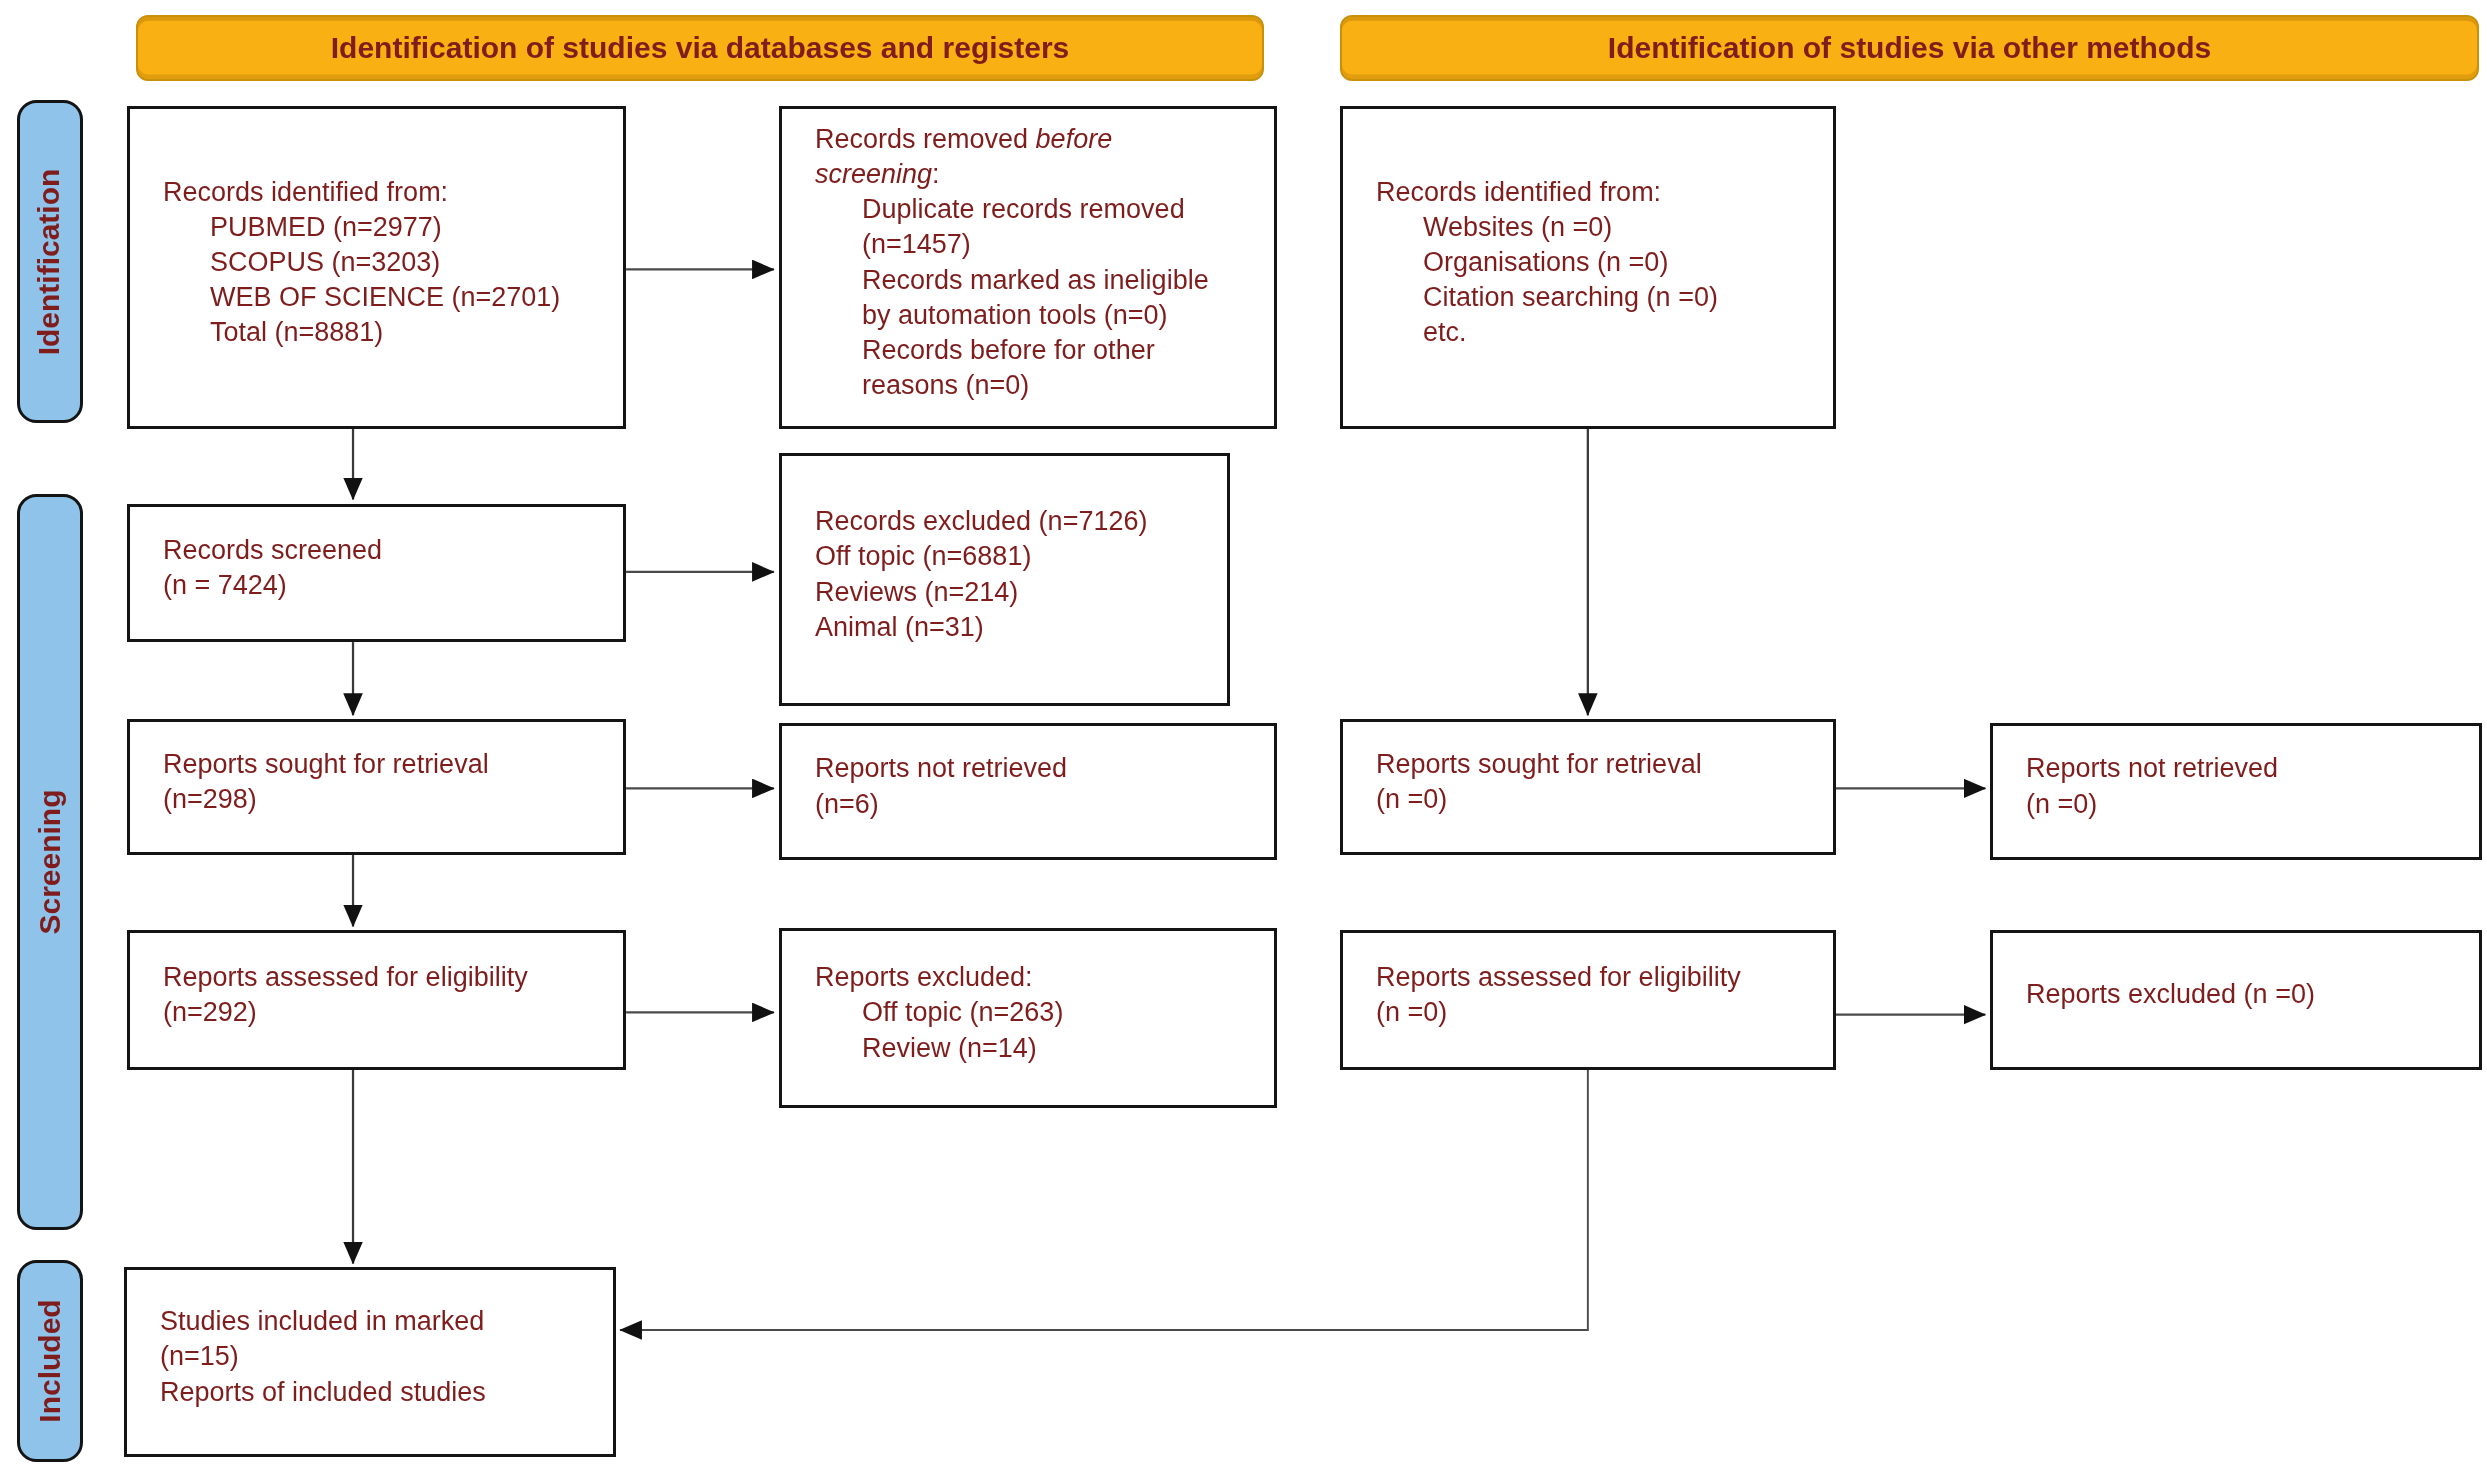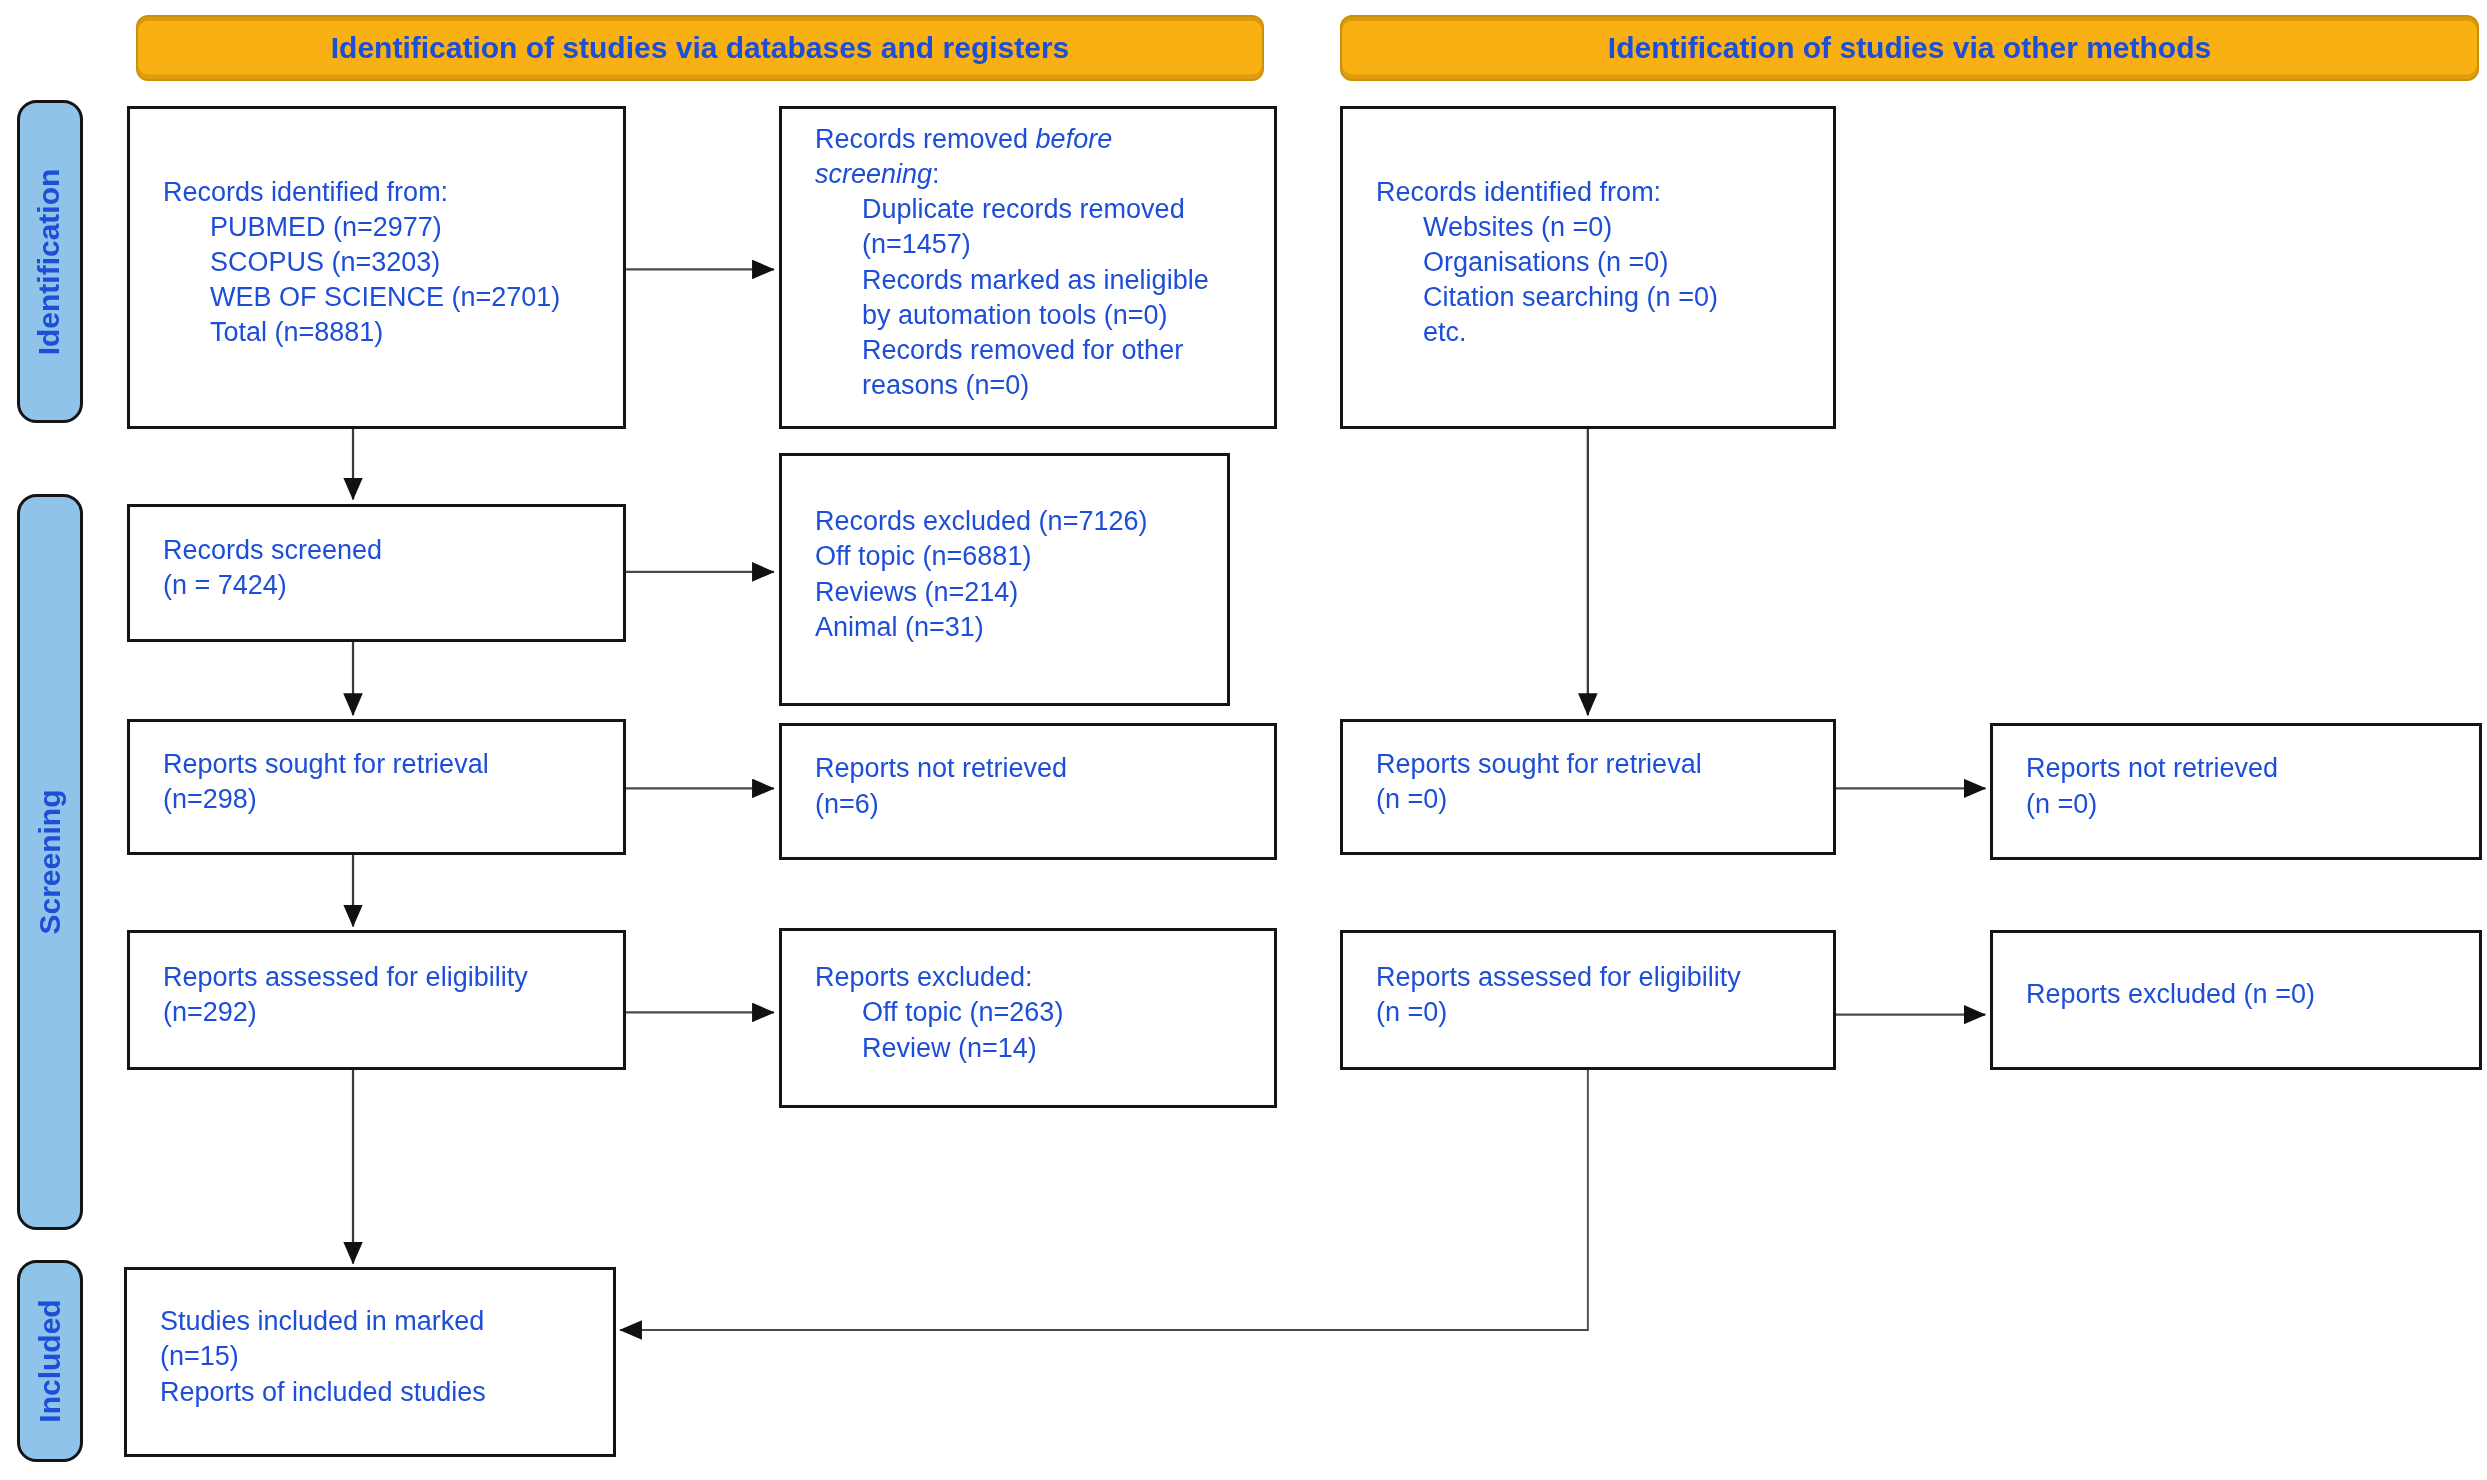--- a/index.html
+++ b/index.html
@@ -1,18 +1,18 @@
 <!DOCTYPE html>
 <html style="--header-fill: #F9B012; --header-border: #C9900A; --sidebar-fill: #8FC3E9;font-size:12px"><head>
 <meta charset="utf-8">
 <style>
   html,body{margin:0;padding:0;background:#ffffff;}
   #canvas{
     position:relative;width:2487px;height:1481px;background:#ffffff;
-    font-family:"Liberation Sans", sans-serif;color:#1d4ed8;overflow:hidden;
+    font-family:"Liberation Sans", sans-serif;color:#7f1d1d;overflow:hidden;
   }
   .arrows{position:absolute;left:0;top:0;pointer-events:none;}
   .hdr{
     position:absolute;background:var(--header-fill,#F9B012);
     border:2.3px solid var(--header-border,#C9900A);border-radius:12px;
     box-sizing:border-box;display:flex;align-items:center;justify-content:center;
     font-weight:bold;font-size:30px;
     box-shadow:inset 0 3.8px 0 rgba(140,90,0,0.28), inset 0 -4.5px 0 rgba(140,90,0,0.22);
   }
   .tab{
@@ -100,21 +100,21 @@
     <div>(n=15)</div>
     <div>Reports of included studies</div>
   </div>
 
   <div class="box" style="left:779px;top:106px;width:498px;height:323px">
     <div class="t-removed"><span>Records removed </span><i>before screening</i><span>:</span></div>
     <div class="ind">Duplicate records removed</div>
     <div class="ind">(n=1457)</div>
     <div class="ind">Records marked as ineligible</div>
     <div class="ind">by automation tools (n=0)</div>
-    <div class="ind">Records removed for other</div>
+    <div class="ind">Records before for other</div>
     <div class="ind">reasons (n=0)</div>
   </div>
 
   <div class="box" style="left:779px;top:453px;width:451px;height:253px">
     <div>Records excluded (n=7126)</div>
     <div>Off topic (n=6881)</div>
     <div>Reviews (n=214)</div>
     <div>Animal (n=31)</div>
   </div>
 

